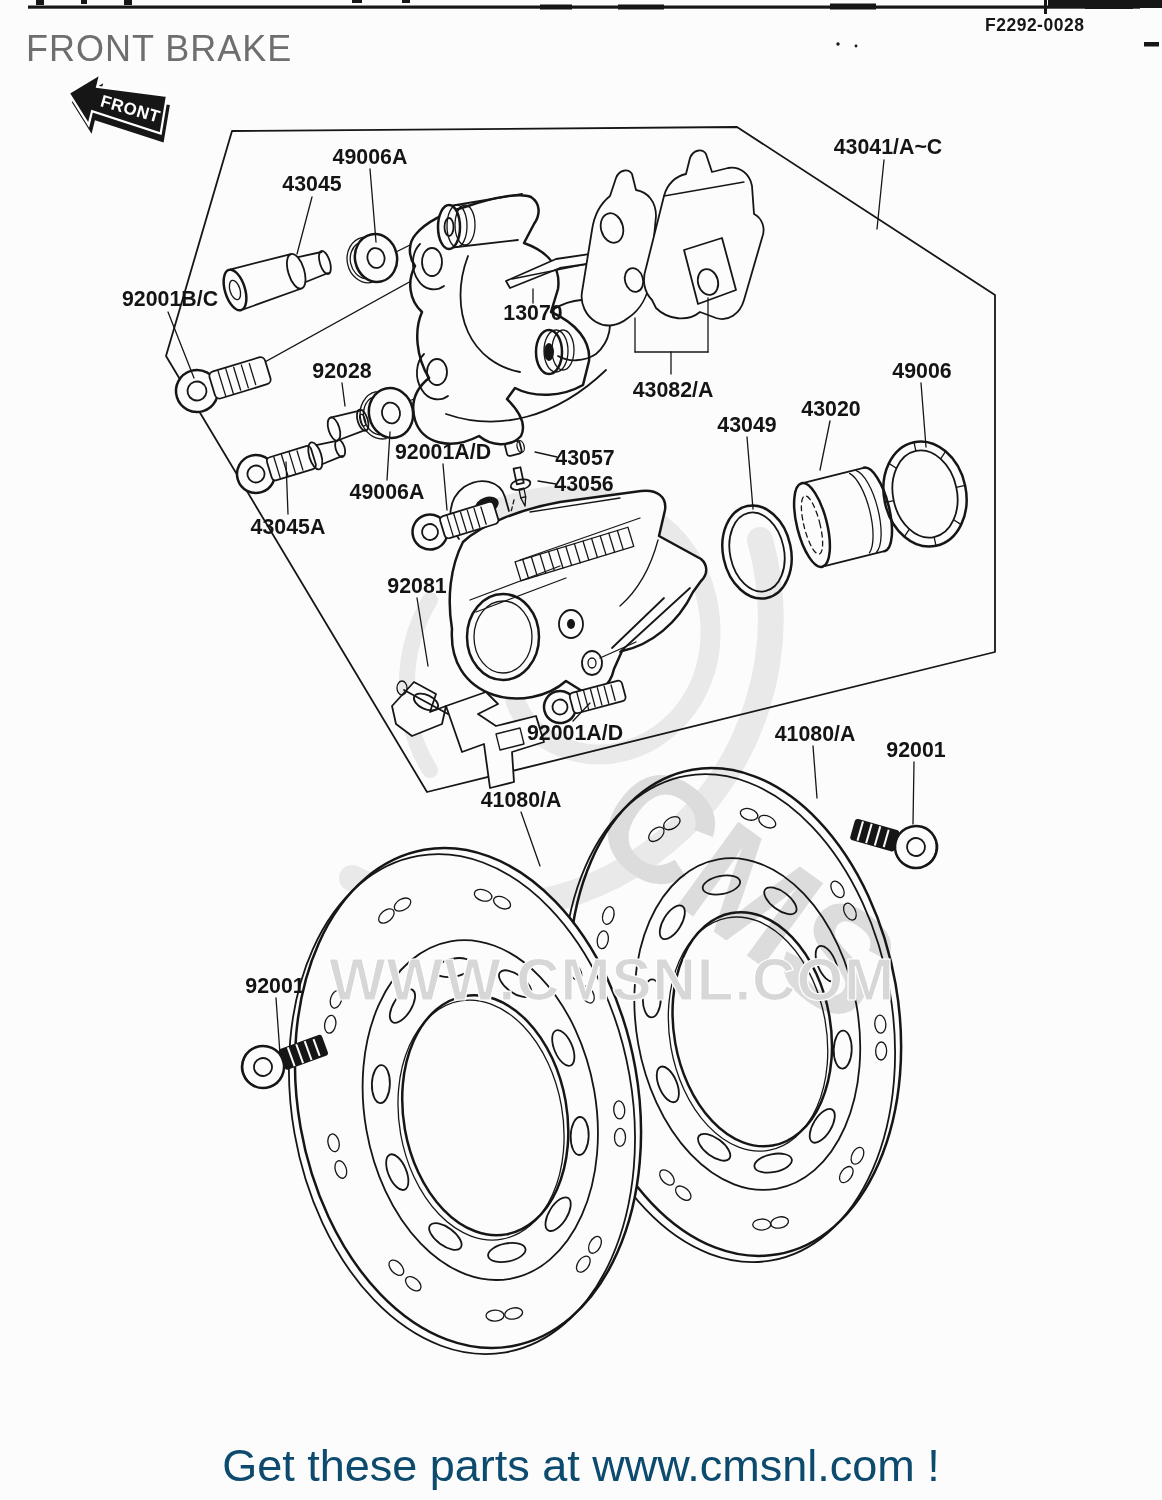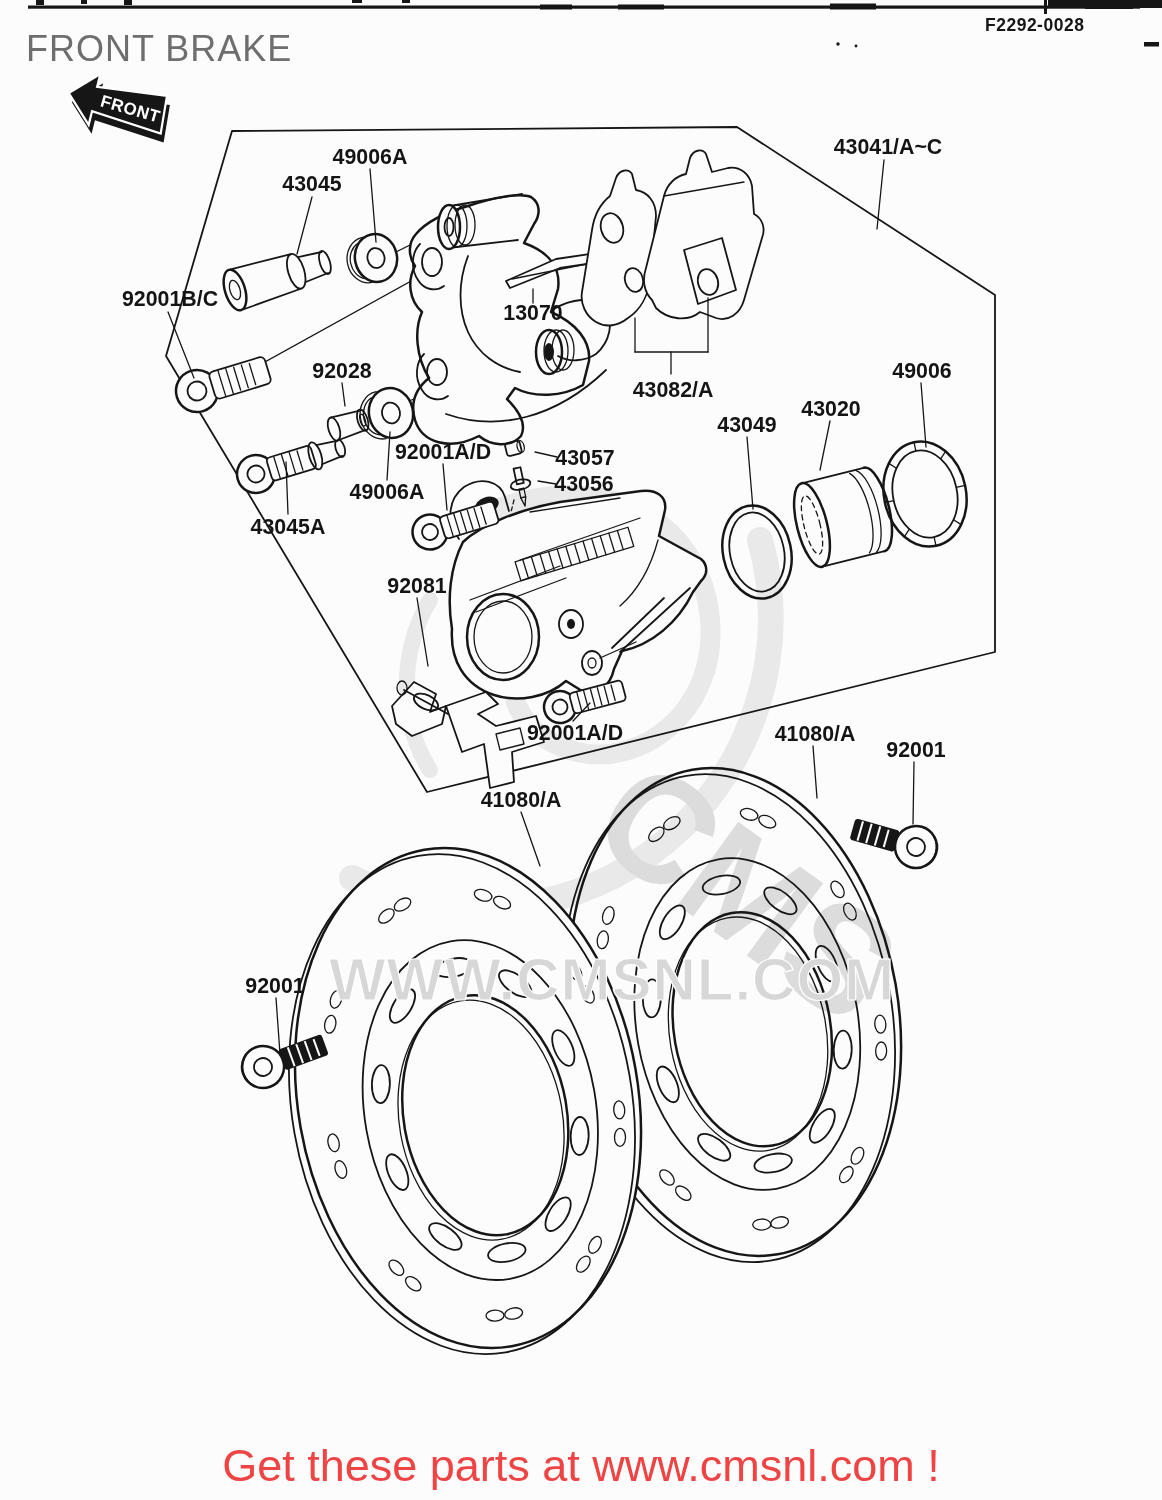--- a/index.html
+++ b/index.html
@@ -450,14 +450,14 @@
       <div class="plabel" style="left: 888px; top: 147px;">43041/A~C</div>
       <div class="plabel" style="left: 747px; top: 425px;">43049</div>
       <div class="plabel" style="left: 831px; top: 409px;">43020</div>
       <div class="plabel" style="left: 922px; top: 371px;">49006</div>
       <div class="plabel" style="left: 575px; top: 733px;">92001A/D</div>
       <div class="plabel" style="left: 521px; top: 800px;">41080/A</div>
       <div class="plabel" style="left: 815px; top: 734px;">41080/A</div>
       <div class="plabel" style="left: 916px; top: 750px;">92001</div>
       <div class="plabel" style="left: 275px; top: 986px;">92001</div>
     </div>
-  <div id="footer-banner" style="color: #ef4444;">Get these parts at www.cmsnl.com !</div>
+  <div id="footer-banner" style="color: #0c4a6e;">Get these parts at www.cmsnl.com !</div>
 </div>
 
 </body></html>

